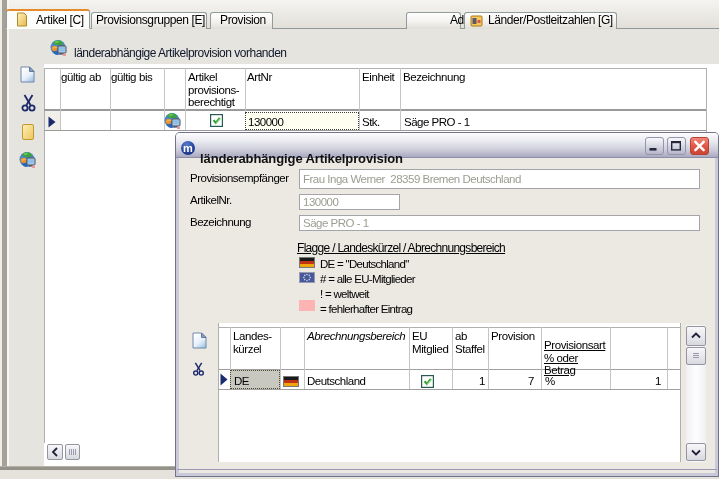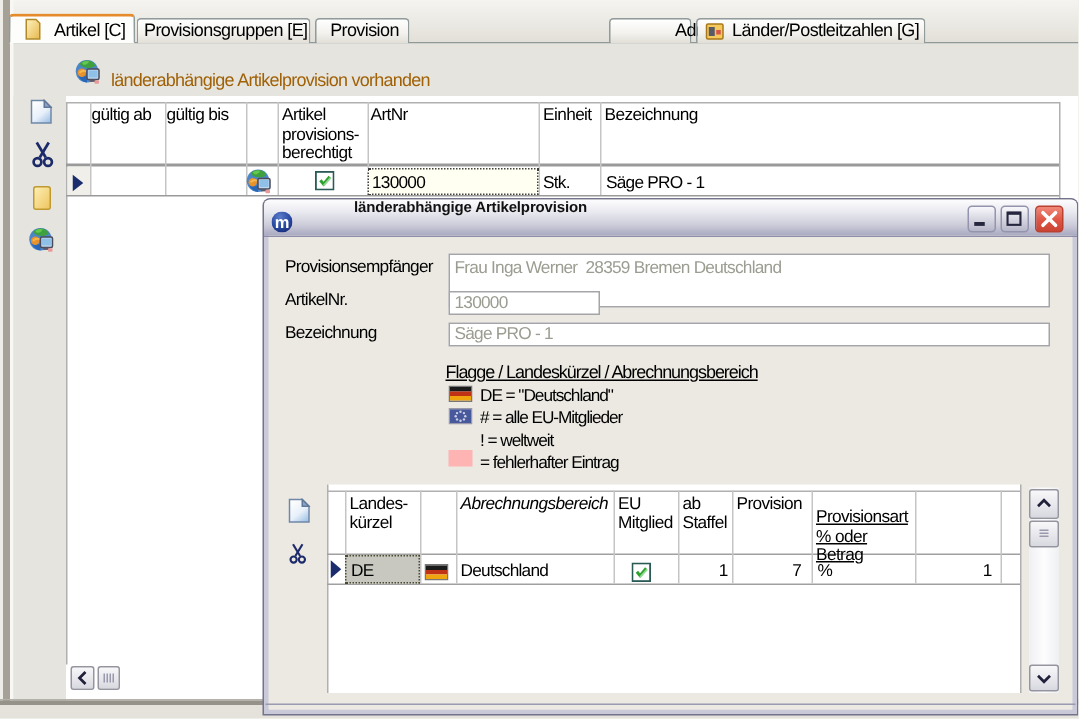--- a/index.html
+++ b/index.html
@@ -1,19 +1,19 @@
 <!DOCTYPE html>
 <html><head>
 <meta charset="utf-8">
 <style>
   html,body{margin:0;padding:0;}
   body{width:719px;height:479px;overflow:hidden;font-family:"Liberation Sans",sans-serif;}
   .root{position:relative;width:719px;height:479px;background:#e6e5e0;overflow:hidden;}
   .abs{position:absolute;}
-  .txt{position:absolute;color:#a16207;white-space:nowrap;}
+  .txt{position:absolute;color:#0f172a;white-space:nowrap;}
   
   .tabstrip{position:absolute;left:0;top:0;width:719px;height:29px;background:linear-gradient(#f5f4f1,#e1dfd7);}
   .tabline{position:absolute;left:0;top:28px;width:719px;height:1px;background:#8f999a;}
   .tab{position:absolute;top:12px;height:17px;background:linear-gradient(#ffffff,#f3f2ee 55%,#e0ded6);border:1px solid #919b9c;border-bottom:none;border-radius:3px 3px 0 0;box-sizing:border-box;font-size:12px;letter-spacing:-0.4px;color:#000;text-align:center;text-indent:3px;white-space:nowrap;line-height:15px;}
   .tabactive{position:absolute;left:6px;top:9px;width:84px;height:20px;background:#fdfdfb;border:1px solid #919b9c;border-bottom:1px solid #fdfdfb;border-top:2px solid #e68b2c;border-radius:3px 3px 0 0;box-sizing:border-box;z-index:3;}
   
   .lframe{position:absolute;left:0;top:0;width:9px;height:470px;background:linear-gradient(90deg,#efede7 0 2px,#a5a196 2px 7px,#f8f7f4 7px 9px);}
   .toolrow{position:absolute;left:9px;top:29px;width:710px;height:35px;background:#e5e4df;}
   .leftpanel{position:absolute;left:9px;top:64px;width:35px;height:403px;background:#e5e4df;}
   .gridpanel{position:absolute;left:44px;top:64px;width:675px;height:403px;background:#ffffff;}
@@ -153,42 +153,42 @@
       <defs>
           <radialGradient id="glogo" cx="0.4" cy="0.25" r="0.95">
         <stop offset="0" stop-color="#5a7ac8"></stop>
             <stop offset="0.55" stop-color="#2646a0"></stop>
             <stop offset="1" stop-color="#122064"></stop>
       </radialGradient>
         </defs>
       <circle cx="7" cy="7" r="7" fill="url(#glogo)"></circle>
       <text x="7" y="11" font-size="11" font-weight="bold" fill="#fff" text-anchor="middle" font-family="Liberation Sans">m</text>
     </svg>
-    <div class="txt" style="left:24px;top:0;font-size:10px;font-weight:bold;letter-spacing:-0.1px;color:#111;margin-left:36px;">länderabhängige Artikelprovision</div>
+    <div class="txt" style="left:24px;top:18px;font-size:13px;font-weight:bold;letter-spacing:-0.1px;color:#111;">länderabhängige Artikelprovision</div>
     <div class="tbtn silverbtn" style="left:469px;">
       <svg width="17" height="16" viewBox="0 0 17 16">
           <rect x="3.5" y="10" width="7" height="2.6" fill="#26263f"></rect>
         </svg>
     </div>
     <div class="tbtn silverbtn" style="left:491px;">
       <svg width="17" height="16" viewBox="0 0 17 16">
           <rect x="3.7" y="3.7" width="8.6" height="8.2" fill="none" stroke="#26263f" stroke-width="1.4"></rect>
           <rect x="3.7" y="3.2" width="8.6" height="2" fill="#26263f"></rect>
         </svg>
     </div>
     <div class="tbtn closebtn" style="left:514px;width:19px;">
       <svg width="17" height="16" viewBox="0 0 17 16">
           <path d="M4.3 3.8 L12.7 12.2 M12.7 3.8 L4.3 12.2" stroke="#fff" stroke-width="2.4" stroke-linecap="round"></path>
         </svg>
     </div>
 
     <div class="fieldlbl" style="left:14px;top:39px;">Provisionsempfänger</div>
     <div class="fieldlbl" style="left:14px;top:61px;">ArtikelNr.</div>
     <div class="fieldlbl" style="left:14px;top:83px;">Bezeichnung</div>
-    <div class="tbox" style="left:123px;top:36px;width:401px;height:36px;line-height:18px;">Frau Inga Werner&nbsp;&nbsp;28359 Bremen Deutschland</div>
+    <div class="tbox" style="left:123px;top:36px;width:401px;height:20px;line-height:18px;">Frau Inga Werner&nbsp;&nbsp;28359 Bremen Deutschland</div>
     <div class="tbox" style="left:123px;top:61px;width:101px;height:16px;line-height:14px;">130000</div>
     <div class="tbox" style="left:123px;top:82px;width:401px;height:16px;line-height:14px;">Säge PRO - 1</div>
 
     <div class="legtxt" style="left:121px;top:108px;text-decoration:underline;font-size:12px;">Flagge / Landeskürzel / Abrechnungsbereich</div>
     <svg class="abs" style="left:123px;top:124px;" width="16" height="11" viewBox="0 0 16 11">
       <rect x="0.5" y="0.5" width="15" height="10" fill="none" stroke="#777"></rect>
       <rect x="1" y="1" width="14" height="3" fill="#1a1a1a"></rect>
       <rect x="1" y="4" width="14" height="3" fill="#c03214"></rect>
       <rect x="1" y="7" width="14" height="3" fill="#efa50e"></rect>
     </svg>

